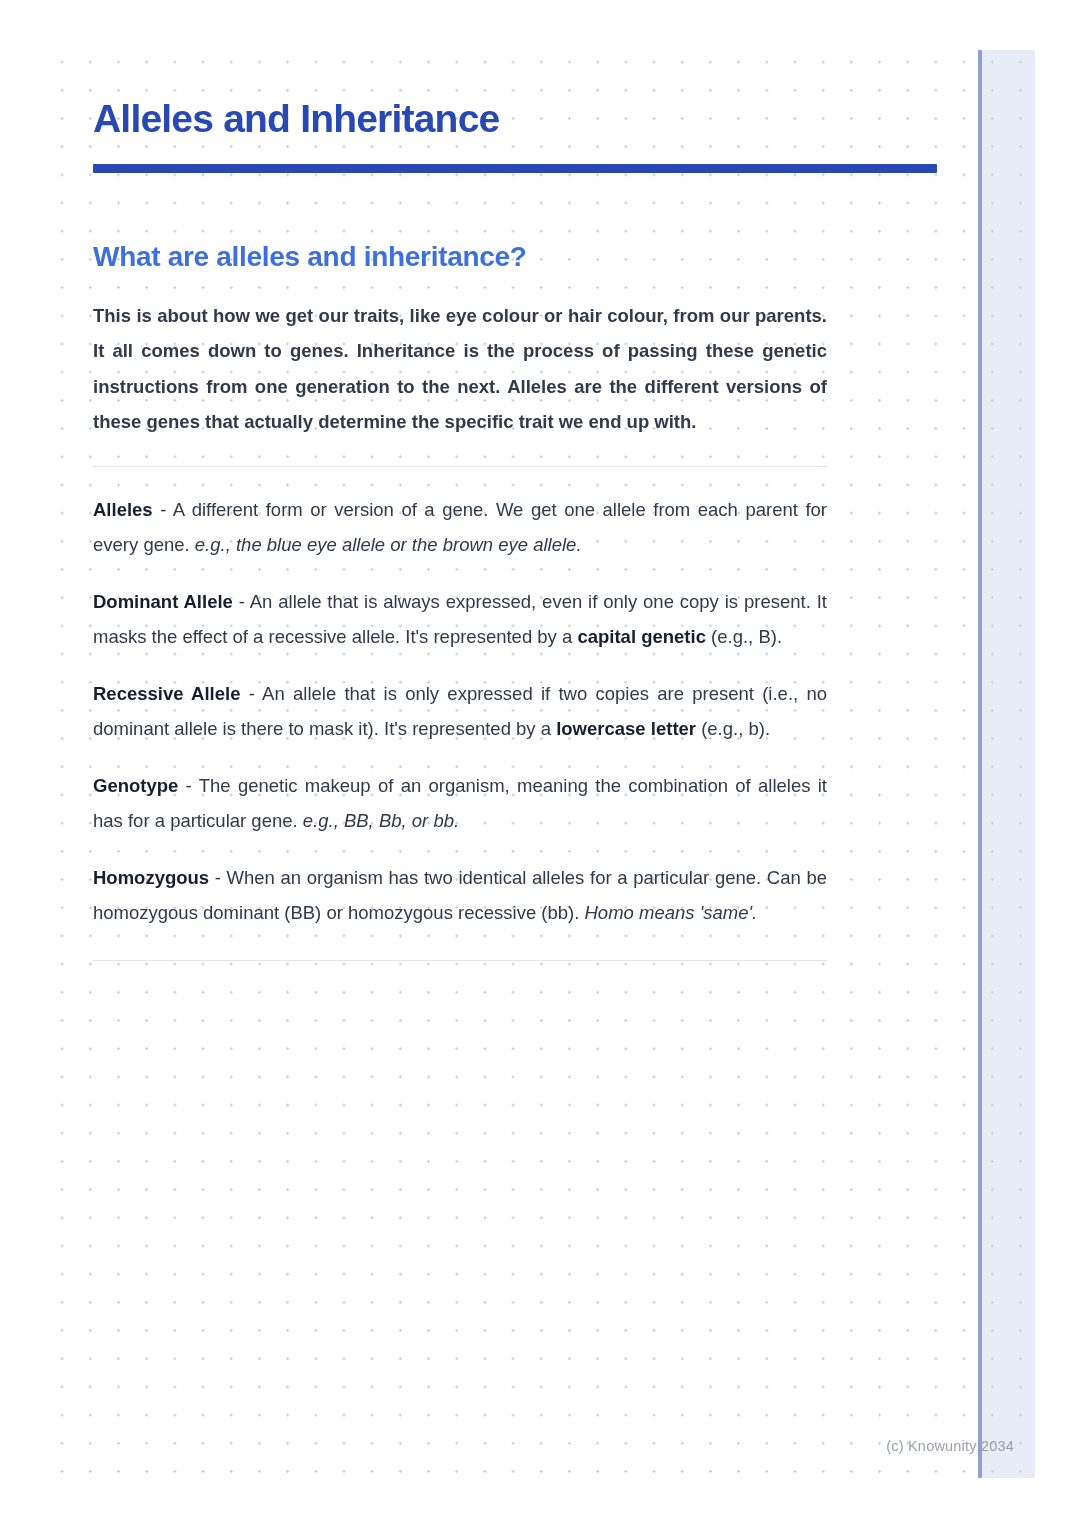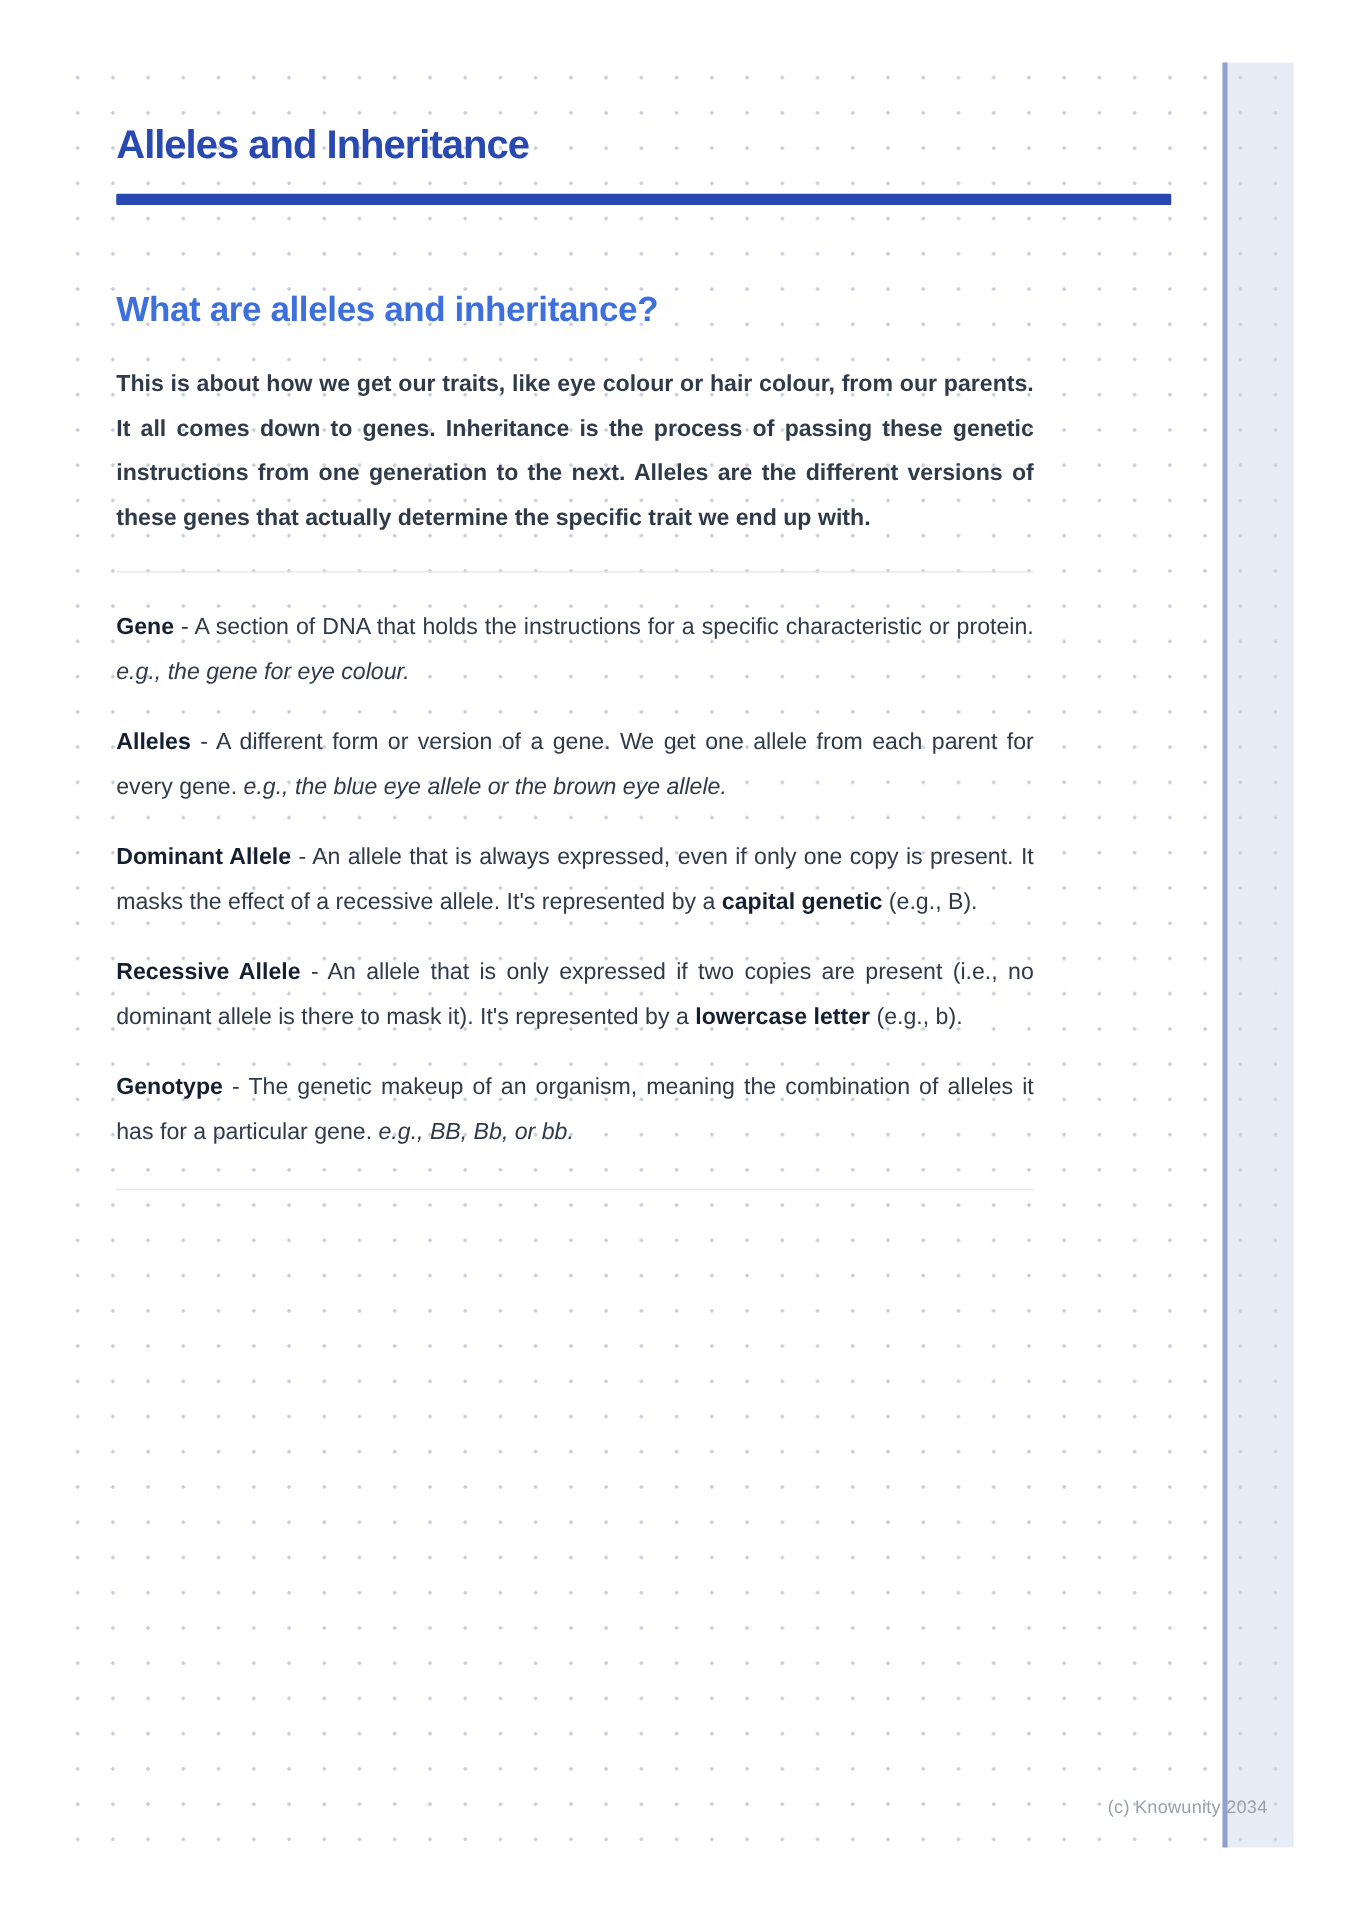--- a/index.html
+++ b/index.html
@@ -38,21 +38,21 @@
     background:var(--strip-bg);
     border-left:4px solid var(--strip-border);
   }
   .content{
     position:absolute;
     left:43px;top:0;
     width:844px;
   }
   h1.page-title{
     margin:46px 0 0 0;
-    font-size:32px;
+    font-size:39px;
     line-height:1.2;
     font-weight:800;
     letter-spacing:-0.8px;
     color:var(--title-blue);
   }
   .title-rule{
     margin-top:21px;
     width:844px;height:9px;
     background:var(--rule-blue);
     border-radius:1px;
@@ -106,25 +106,25 @@
       <h2 class="section-heading">What are alleles and inheritance?</h2>
       <div class="paras intro">
           <p><span>This is about how we get our traits, like eye colour or hair colour, from our parents. It all comes down to genes. Inheritance is the process of passing these genetic instructions from one generation to the next. Alleles are the different versions of these genes that actually determine the specific trait we end up with.</span></p>
         </div>
     </section>
 
     <hr class="divider">
 
     <section>
       <div class="paras terms">
-          <p><strong>Gene</strong><span> - A section of DNA that holds the instructions for a specific characteristic or protein. </span><em>e.g., the gene for eye colour.</em></p>
           <p><strong>Alleles</strong><span> - A different form or version of a gene. We get one allele from each parent for every gene. </span><em>e.g., the blue eye allele or the brown eye allele.</em></p>
           <p><strong>Dominant Allele</strong><span> - An allele that is always expressed, even if only one copy is present. It masks the effect of a recessive allele. It's represented by a </span><strong>capital genetic</strong><span> (e.g., B).</span></p>
           <p><strong>Recessive Allele</strong><span> - An allele that is only expressed if two copies are present (i.e., no dominant allele is there to mask it). It's represented by a </span><strong>lowercase letter</strong><span> (e.g., b).</span></p>
           <p><strong>Genotype</strong><span> - The genetic makeup of an organism, meaning the combination of alleles it has for a particular gene. </span><em>e.g., BB, Bb, or bb.</em></p>
+          <p><strong>Homozygous</strong><span> - When an organism has two identical alleles for a particular gene. Can be homozygous dominant (BB) or homozygous recessive (bb). </span><em>Homo means 'same'.</em></p>
         </div>
     </section>
 
     <hr class="divider bottom">
   </div>
 </div>
 
 <div class="watermark">(c) Knowunity 2034</div>
 
 </body></html>

